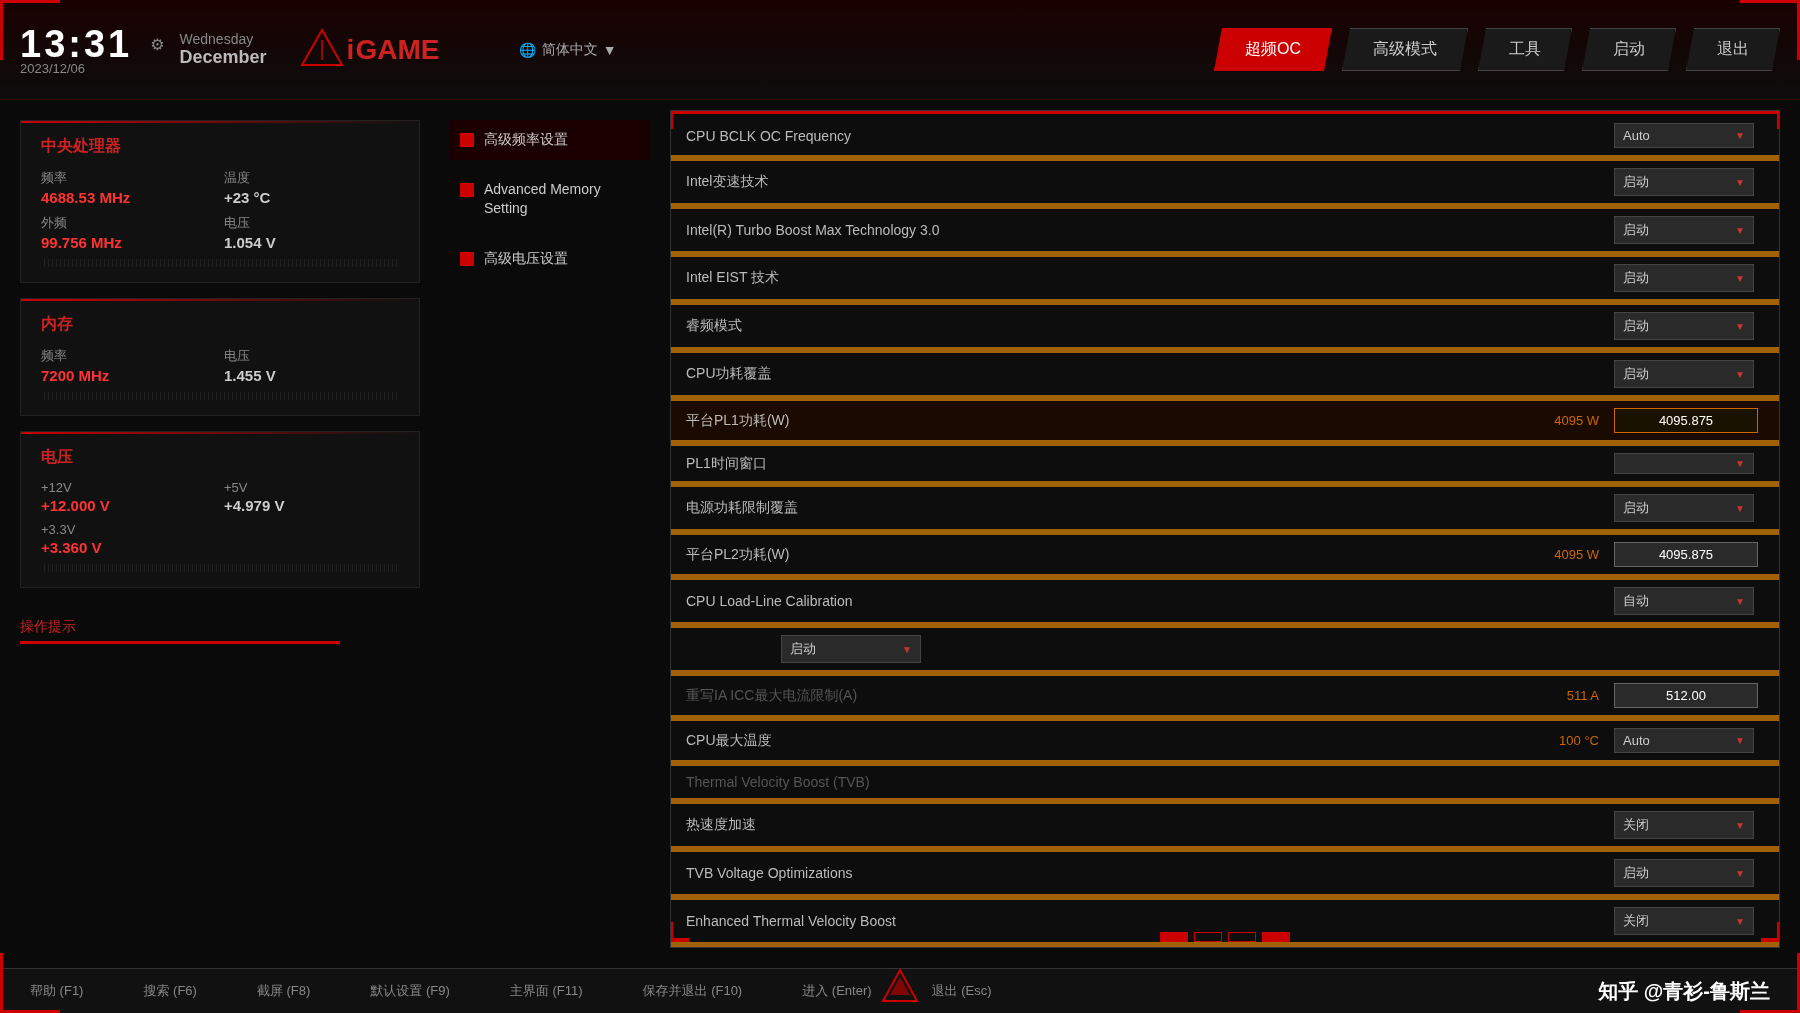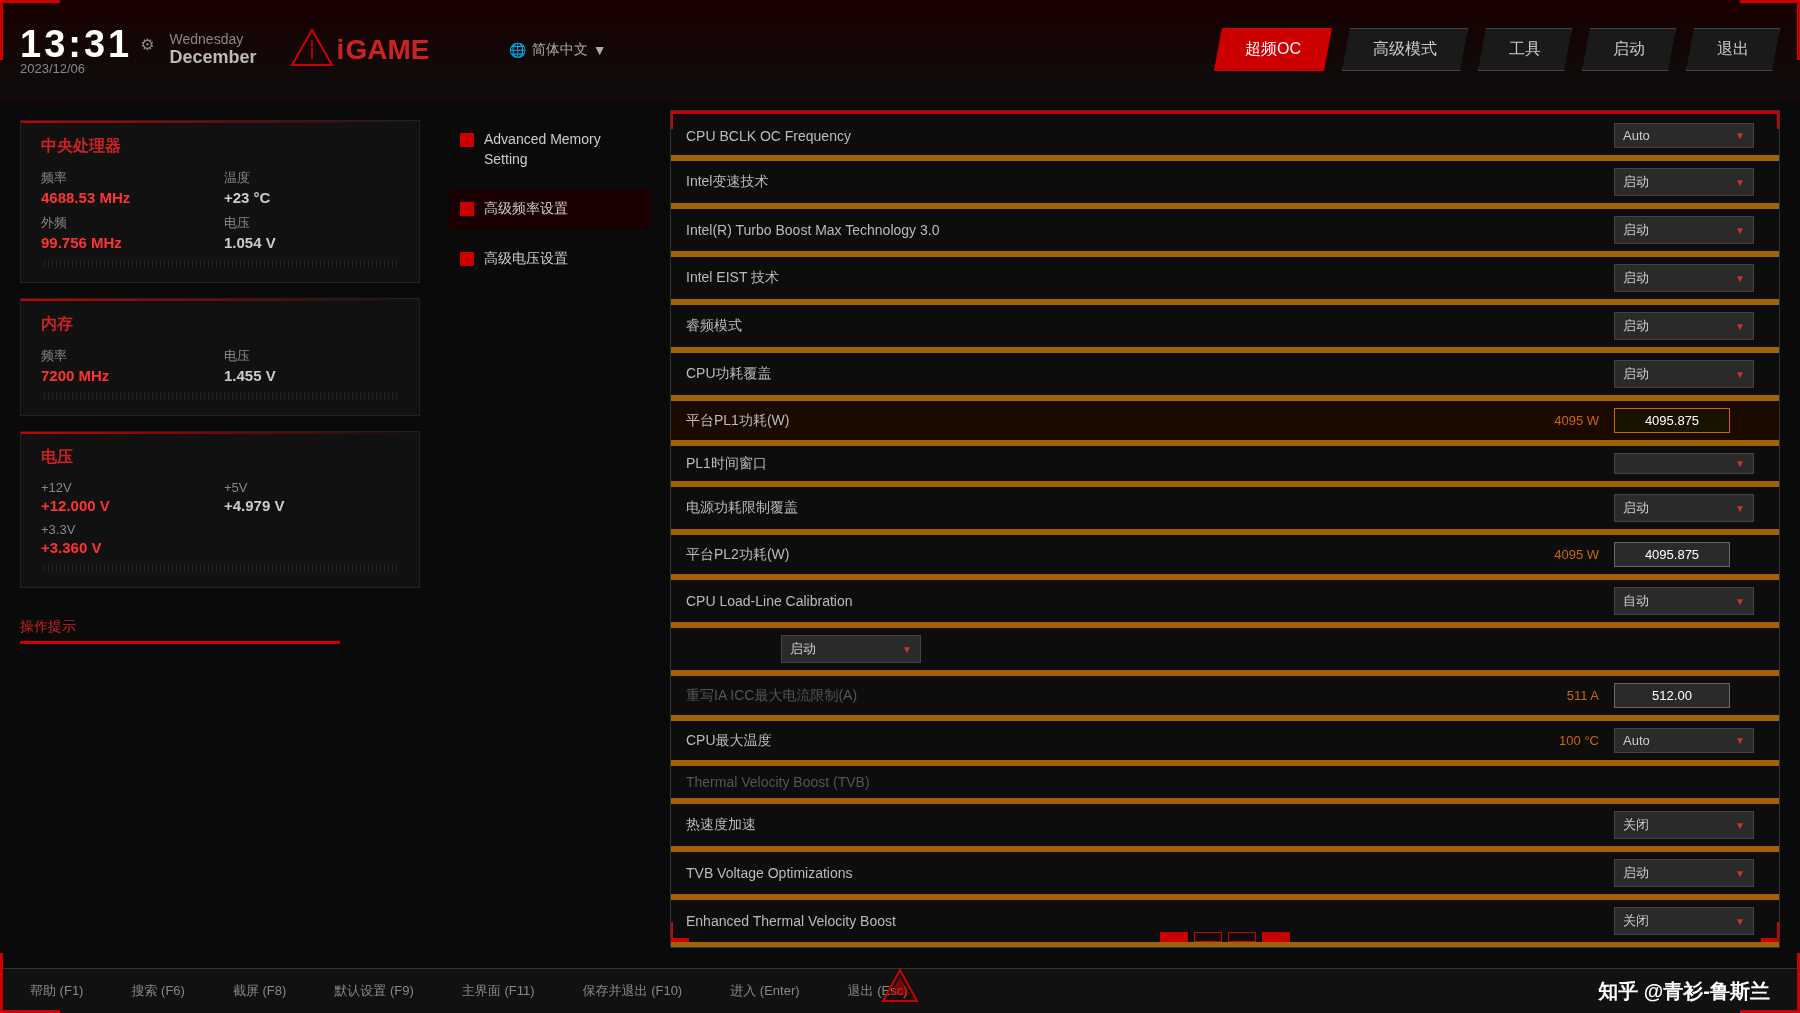--- a/index.html
+++ b/index.html
@@ -93,21 +93,21 @@
       height: 45px;
       background: #111;
       border-top: 1px solid #333;
       display: flex;
       align-items: center;
       padding: 0 30px;
       z-index: 5;
     }
     .footer-items {
       display: flex;
-      gap: 48px;
+      gap: 60px;
       color: #888;
       font-size: 13px;
     }
 
     
     .main {
       position: absolute;
       top: 100px;
       left: 0;
       right: 0;
@@ -312,41 +312,41 @@
       width: 140px;
       cursor: pointer;
     }
 
     .value-box {
       background: #2a2a2a;
       border: 1px solid #666;
       color: #fff;
       padding: 4px 8px;
       font-size: 13px;
-      width: 116px;
+      width: 144px;
       text-align: center;
     }
 
     .value-box.active {
       border-color: #cc6600;
       background: #1a1200;
     }
   </style>
 </head>
 <body>
 
 <div class="corner corner-tl"></div>
 <div class="corner corner-tr"></div>
 <div class="corner corner-bl"></div>
 <div class="corner corner-br"></div>
 
 <div class="header">
 
   <div style="display:flex;align-items:flex-start;flex-direction:column;margin-right:10px;">
-    <div style="display:flex;align-items:center;gap:8px;">
+    <div style="display:flex;align-items:center;gap:18px;">
       <span style="font-size:38px;font-weight:bold;color:#fff;letter-spacing:3px;">13:31</span>
       <span style="color:#888;font-size:16px;">⚙</span>
     </div>
     <div style="display:flex;gap:15px;margin-top:-5px;">
       <span style="font-size:13px;color:#888;">2023/12/06</span>
     </div>
   </div>
 
   <div style="display:flex;flex-direction:column;margin-left:5px;">
     <span style="font-size:14px;color:#888;">Wednesday</span>
@@ -439,27 +439,27 @@
     </div>
 
     <div style="margin-top:10px;">
       <div class="ops-hint">操作提示</div>
       <div class="ops-bar"></div>
     </div>
 
   </div>
 
   <div class="middle-panel">
+    <div class="menu-item active">
+      <div class="menu-dot"></div>
+      <span class="menu-label">高级频率设置</span>
+    </div>
     <div class="menu-item">
       <div class="menu-dot"></div>
       <span class="menu-label">Advanced Memory Setting</span>
-    </div>
-    <div class="menu-item active">
-      <div class="menu-dot"></div>
-      <span class="menu-label">高级频率设置</span>
     </div>
     <div class="menu-item">
       <div class="menu-dot"></div>
       <span class="menu-label">高级电压设置</span>
     </div>
   </div>
 
   <div class="right-panel">
     <div class="settings-frame">
       <div class="frame-corner tl"></div>

